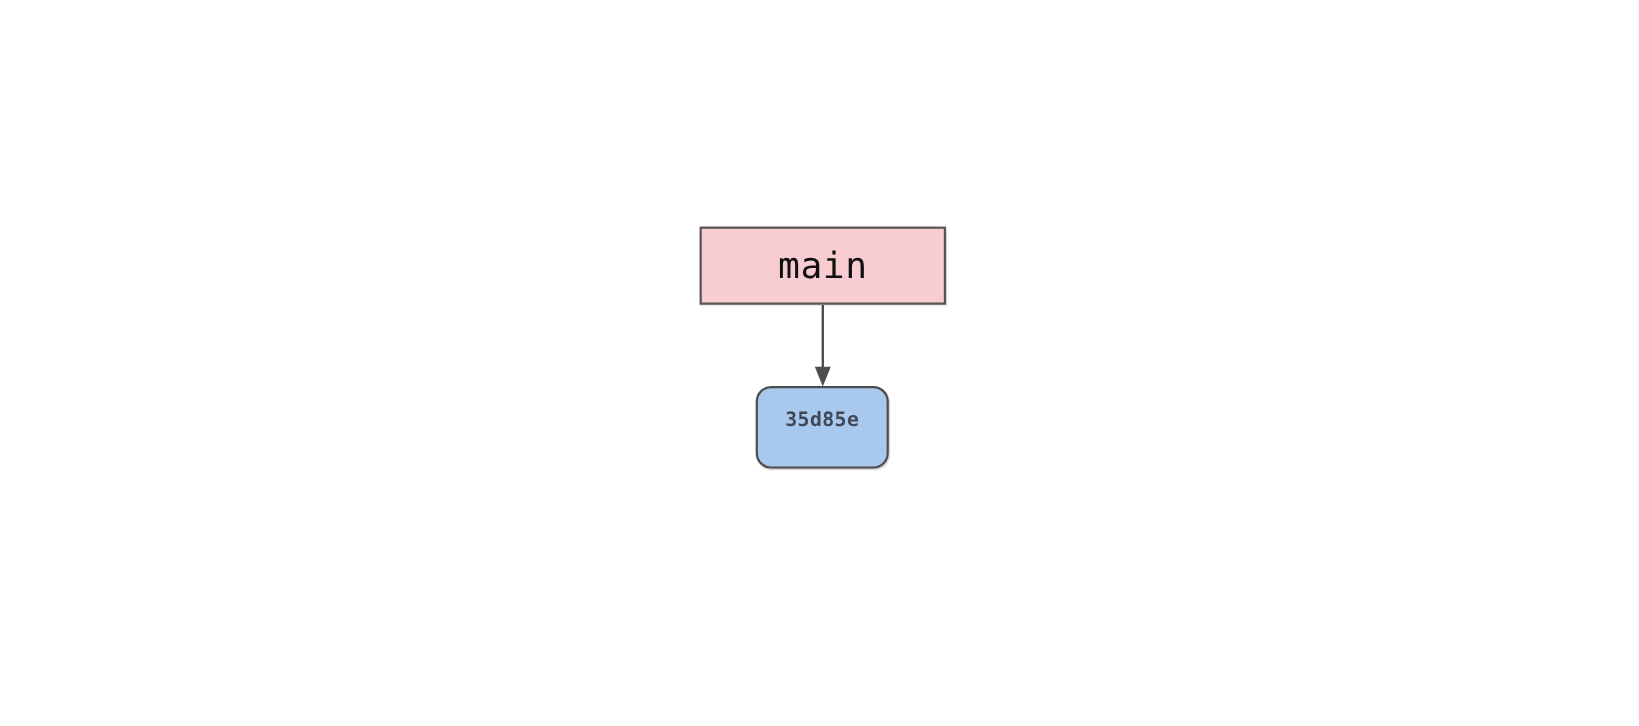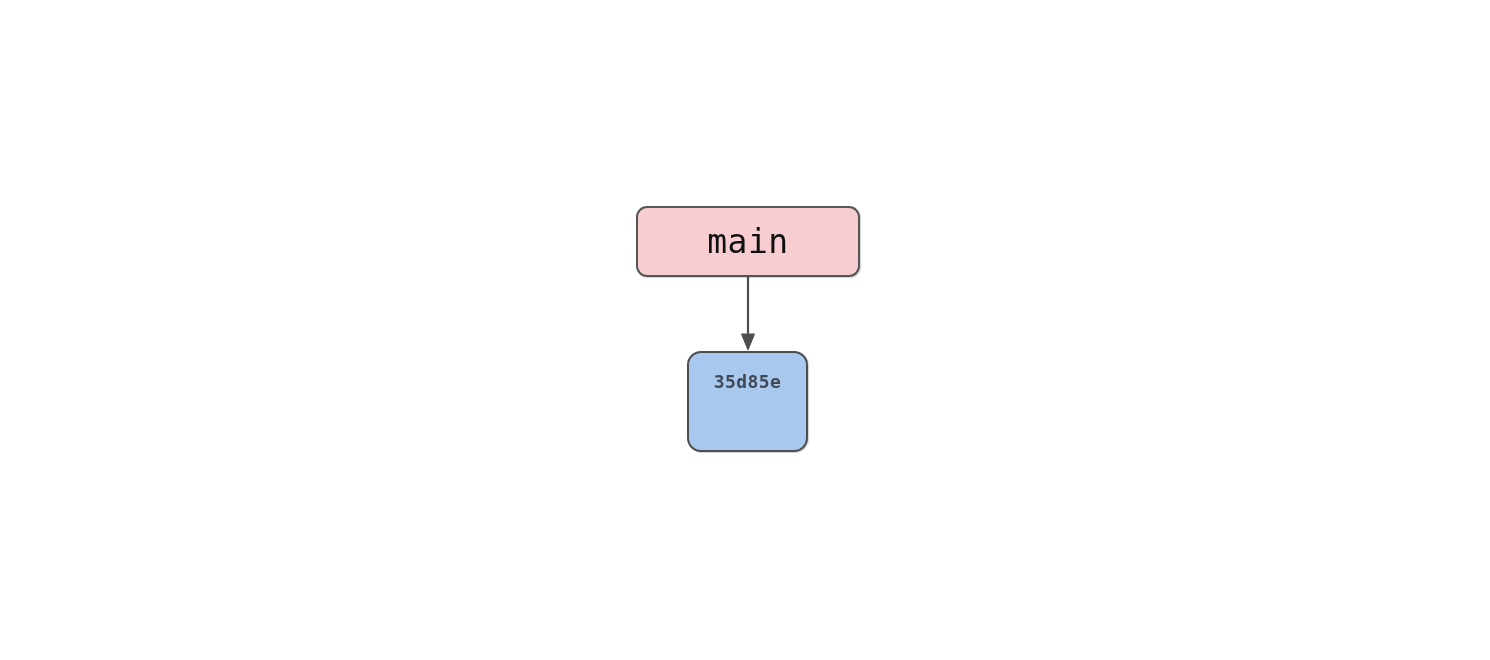--- a/index.html
+++ b/index.html
@@ -44,34 +44,34 @@
     user-select: none;
   }
   
   #node-main {
     left: 636px;
     top: 206px;
     width: 224px;
     height: 71px;
     background: #f8cdd1;
     border-color: #565656;
-    border-radius: 11px;
+    border-radius: 0;
     align-items: center;
   }
   #node-main .node-label {
     font-size: 33px;
     color: #101010;
     letter-spacing: 0.5px;
   }
   
   #node-commit {
     left: 687px;
     top: 351px;
     width: 121px;
-    height: 101px;
+    height: 75px;
     background: #a8c8ee;
     border-color: #4d4d4d;
     border-radius: 14px;
     align-items: flex-start;
     padding-top: 20px;
   }
   #node-commit .node-label {
     font-size: 18px;
     color: #404756;
     letter-spacing: 0.4px;

